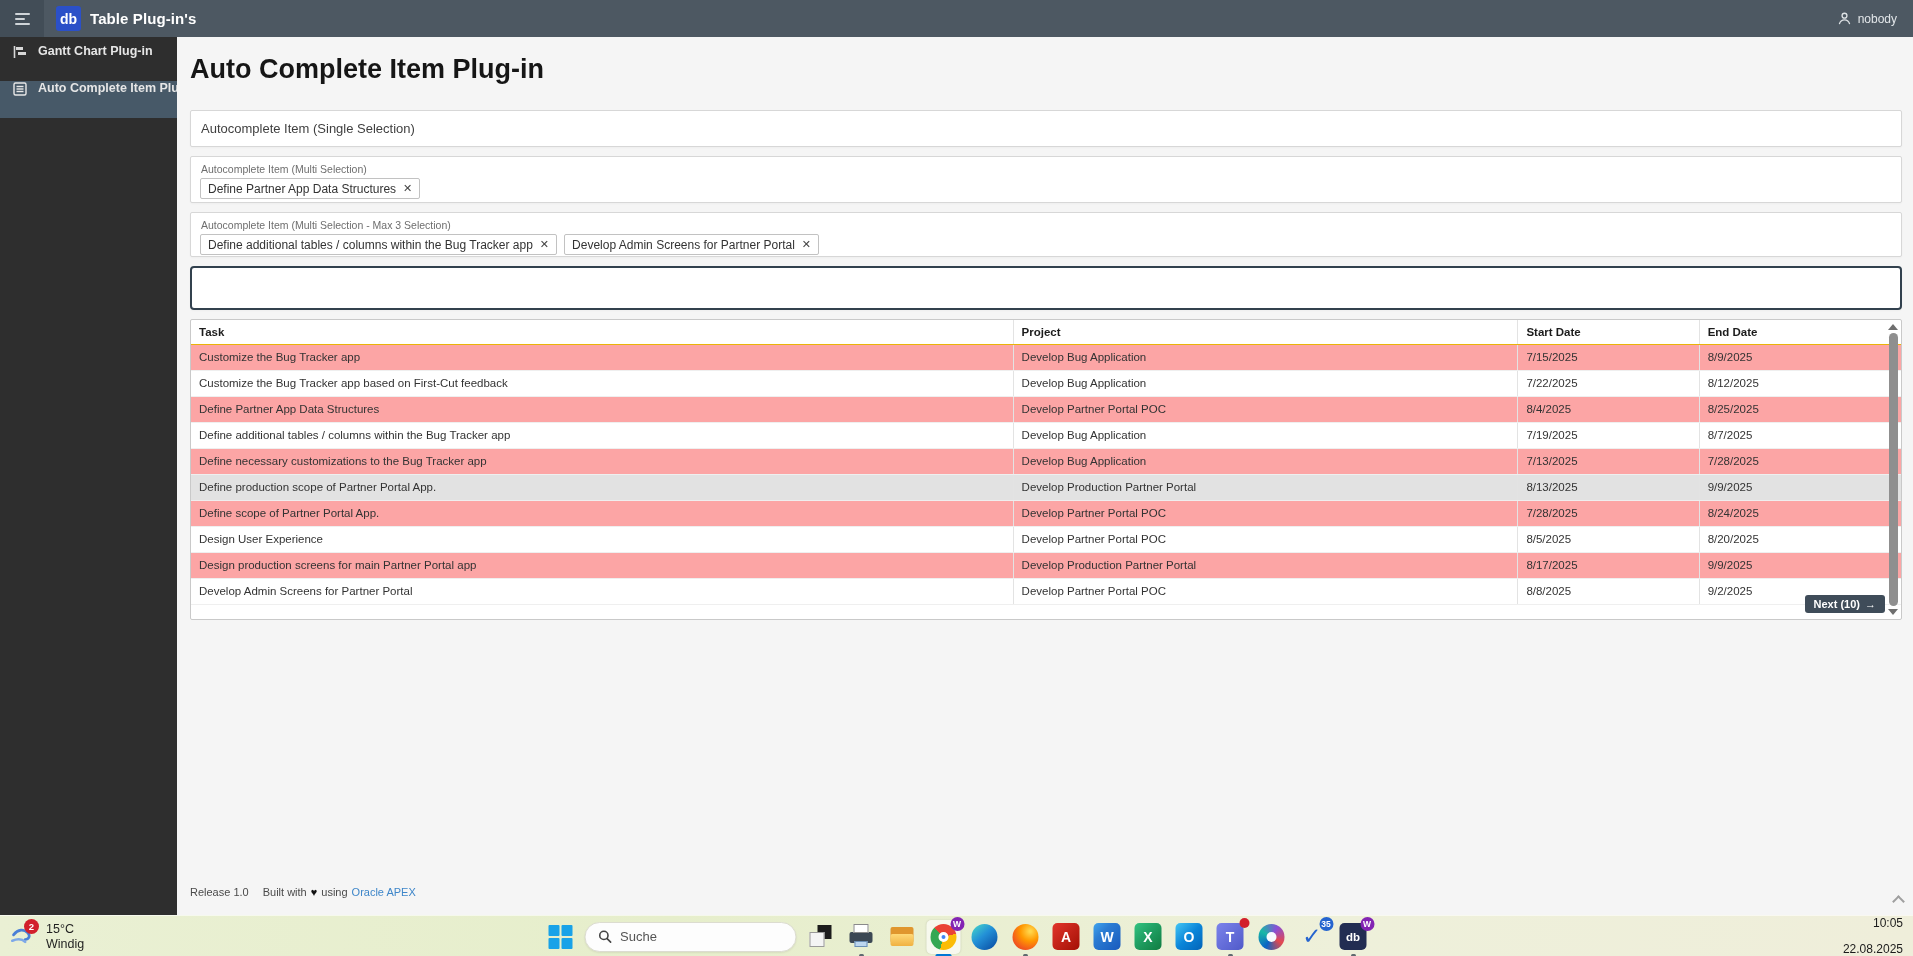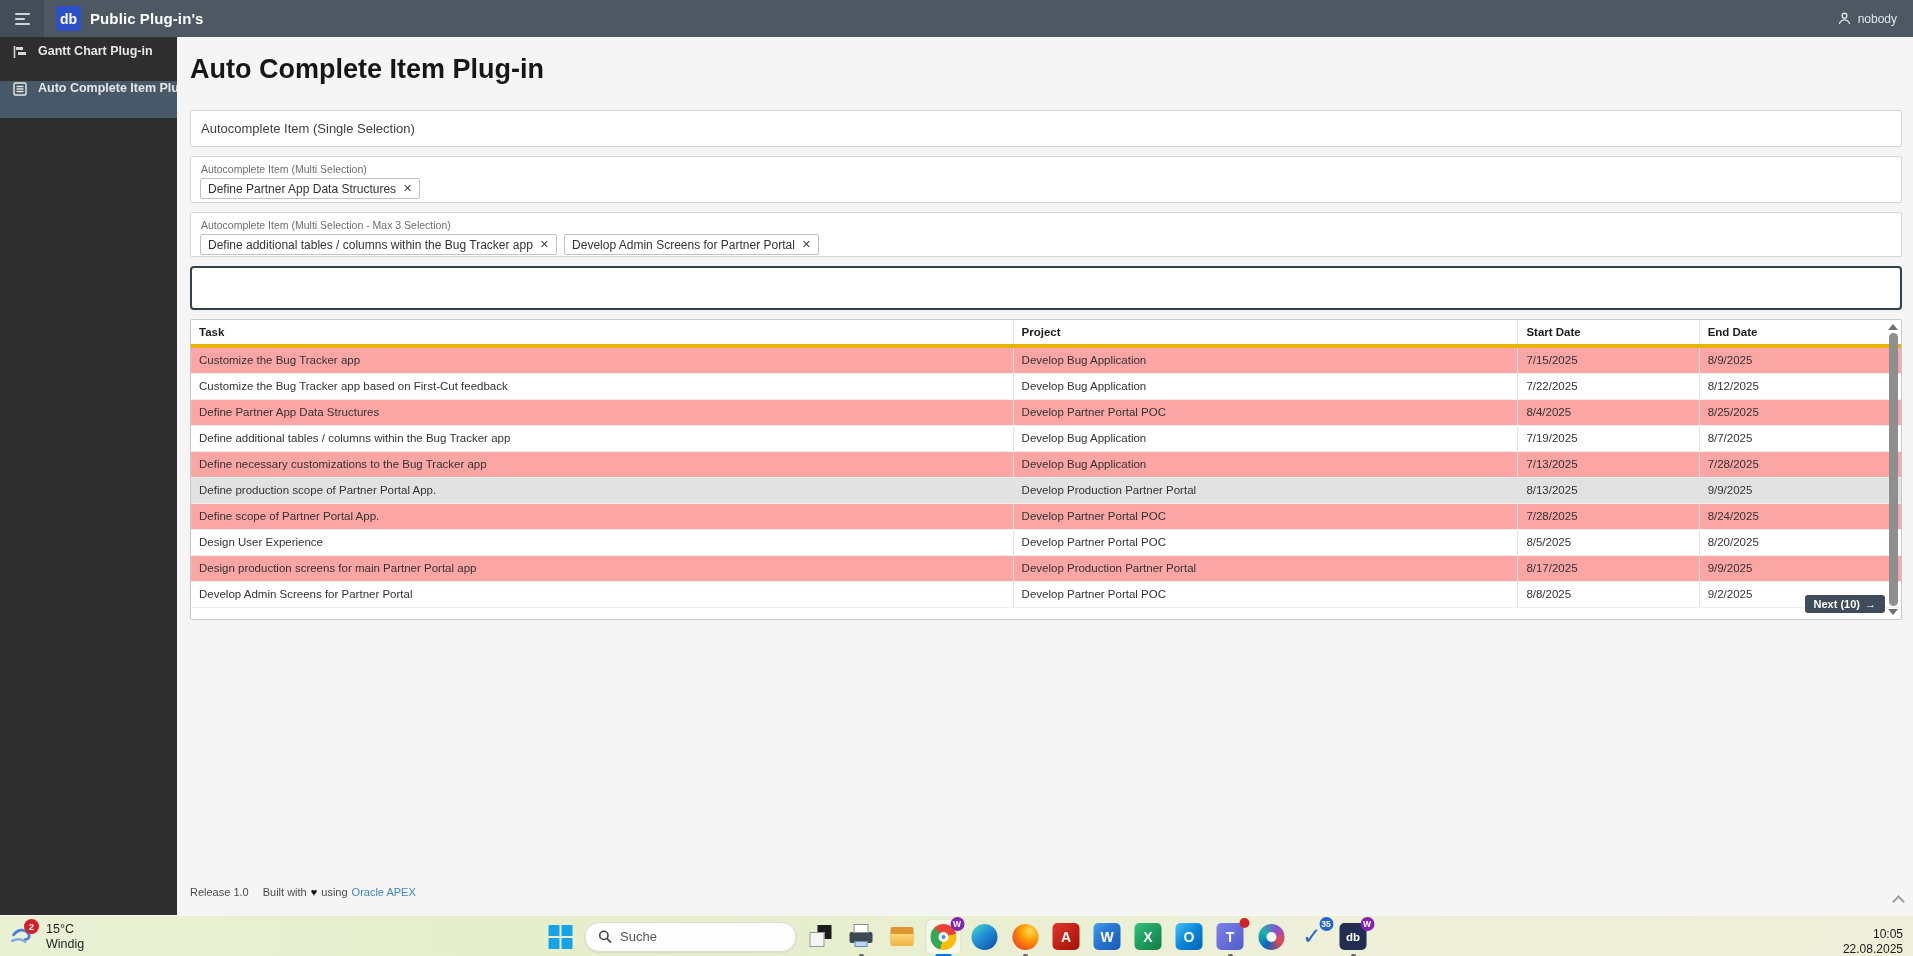--- a/index.html
+++ b/index.html
@@ -48,21 +48,21 @@
   .chip { display: inline-flex; align-items: center; height: 21px; border: 1px solid #c2c2c2;
     border-radius: 2px; background: #fff; padding: 0 7px; font-size: 12px; color: #333; cursor: default; }
   .chip-x { margin-left: 7px; font-size: 11px; color: #444; cursor: pointer; }
 
   
   .results-panel { position: relative; margin: 0 11px 0 13px; height: 301px; background: #fff;
     border: 1px solid #c9c9c9; border-radius: 2px; overflow: hidden; }
   .thead, .trow { display: flex; padding-right: 16px; }
   .thcell { flex: 0 0 auto; height: 24px; line-height: 24px; padding: 0 8px; font-size: 11.5px;
     font-weight: 700; color: #1c1c1c; white-space: nowrap; overflow: hidden; }
-  .thead { border-bottom: 4px solid #eab308; }
+  .thead { border-bottom: 1px solid #eab308; }
   .tcell { flex: 0 0 auto; height: 25px; line-height: 25px; padding: 0 8px; font-size: 11.5px;
     color: #333; white-space: nowrap; overflow: hidden; }
   .trow { border-bottom: 1px solid #efefef; cursor: pointer; }
   .c0 { width: 48.5%; } .c1 { width: 29.8%; } .c2 { width: 10.7%; } .c3 { width: 11%; }
   .thcell + .thcell, .tcell + .tcell { border-left: 1px solid #e3e3e3; }
   .trow.odd  { background: #fca5a5; }
   .trow.even { background: #fff; }
   .trow.hl   { background: var(--row-highlight); }
   .next-btn { position: absolute; right: 16px; bottom: 6px; background: var(--button-bg);
     color: #fff; border: 0; border-radius: 3px; font-family: inherit; font-size: 11px;
@@ -114,21 +114,21 @@
   .active-bar { position: absolute; bottom: -3px; left: 50%; transform: translateX(-50%);
     width: 16px; height: 3px; border-radius: 2px; background: #0078d4; }
   .run-dot { position: absolute; bottom: -3px; left: 50%; transform: translateX(-50%);
     width: 5px; height: 3px; border-radius: 2px; background: #5f6a70; }
   .tb-badge { position: absolute; top: -3px; right: -4px; min-width: 14px; height: 14px;
     border-radius: 8px; color: #fff; font-size: 8.5px; font-weight: 700;
     display: flex; align-items: center; justify-content: center; padding: 0 2px; z-index: 2; }
   .ndot { position: absolute; top: -2px; right: -2px; width: 10px; height: 10px;
     border-radius: 50%; background: var(--badge-red); z-index: 2; }
   .clock { position: absolute; right: 10px; top: 0; height: 41px; display: flex;
-    flex-direction: column; justify-content: flex-end; align-items: flex-end;
+    flex-direction: column; justify-content: space-between; align-items: flex-end;
     font-size: 12px; color: #1b1b1b; line-height: 1.25; cursor: pointer; }
 
   
   .icv { position: relative; width: 27px; height: 27px; }
   .ic-sq .b { position: absolute; top: 2px; right: 2px; width: 14px; height: 14px; background: #1c1c1c; }
   .ic-sq .w { position: absolute; left: 3px; bottom: 3px; width: 15px; height: 15px;
     background: #f4f4f4; border: 1px solid #9a9a9a; }
   .ic-prn .paper { position: absolute; top: 1px; left: 6px; width: 15px; height: 9px;
     background: #fff; border: 1px solid #8a8a8a; }
   .ic-prn .pbody { position: absolute; top: 9px; left: 2px; width: 23px; height: 11px;
@@ -168,21 +168,21 @@
 
 <header class="app-header">
   <button class="nav-toggle">
     <span class="nav-lines">
         <i></i>
         <i></i>
         <i></i>
       </span>
   </button>
   <div class="logo-badge">db</div>
-  <div class="app-title">Public Plug-in's</div>
+  <div class="app-title">Table Plug-in's</div>
   <div class="header-spacer"></div>
   <div class="user-menu">
     <svg width="15" height="15" viewBox="0 0 16 16" fill="none" stroke="#dfe3e6" stroke-width="1.4">
       <circle cx="8" cy="5" r="2.6"></circle>
         <path d="M2.5 14c.8-3 3-4.5 5.5-4.5s4.7 1.5 5.5 4.5"></path>
     </svg>
     <span>nobody</span>
   </div>
 </header>
 

